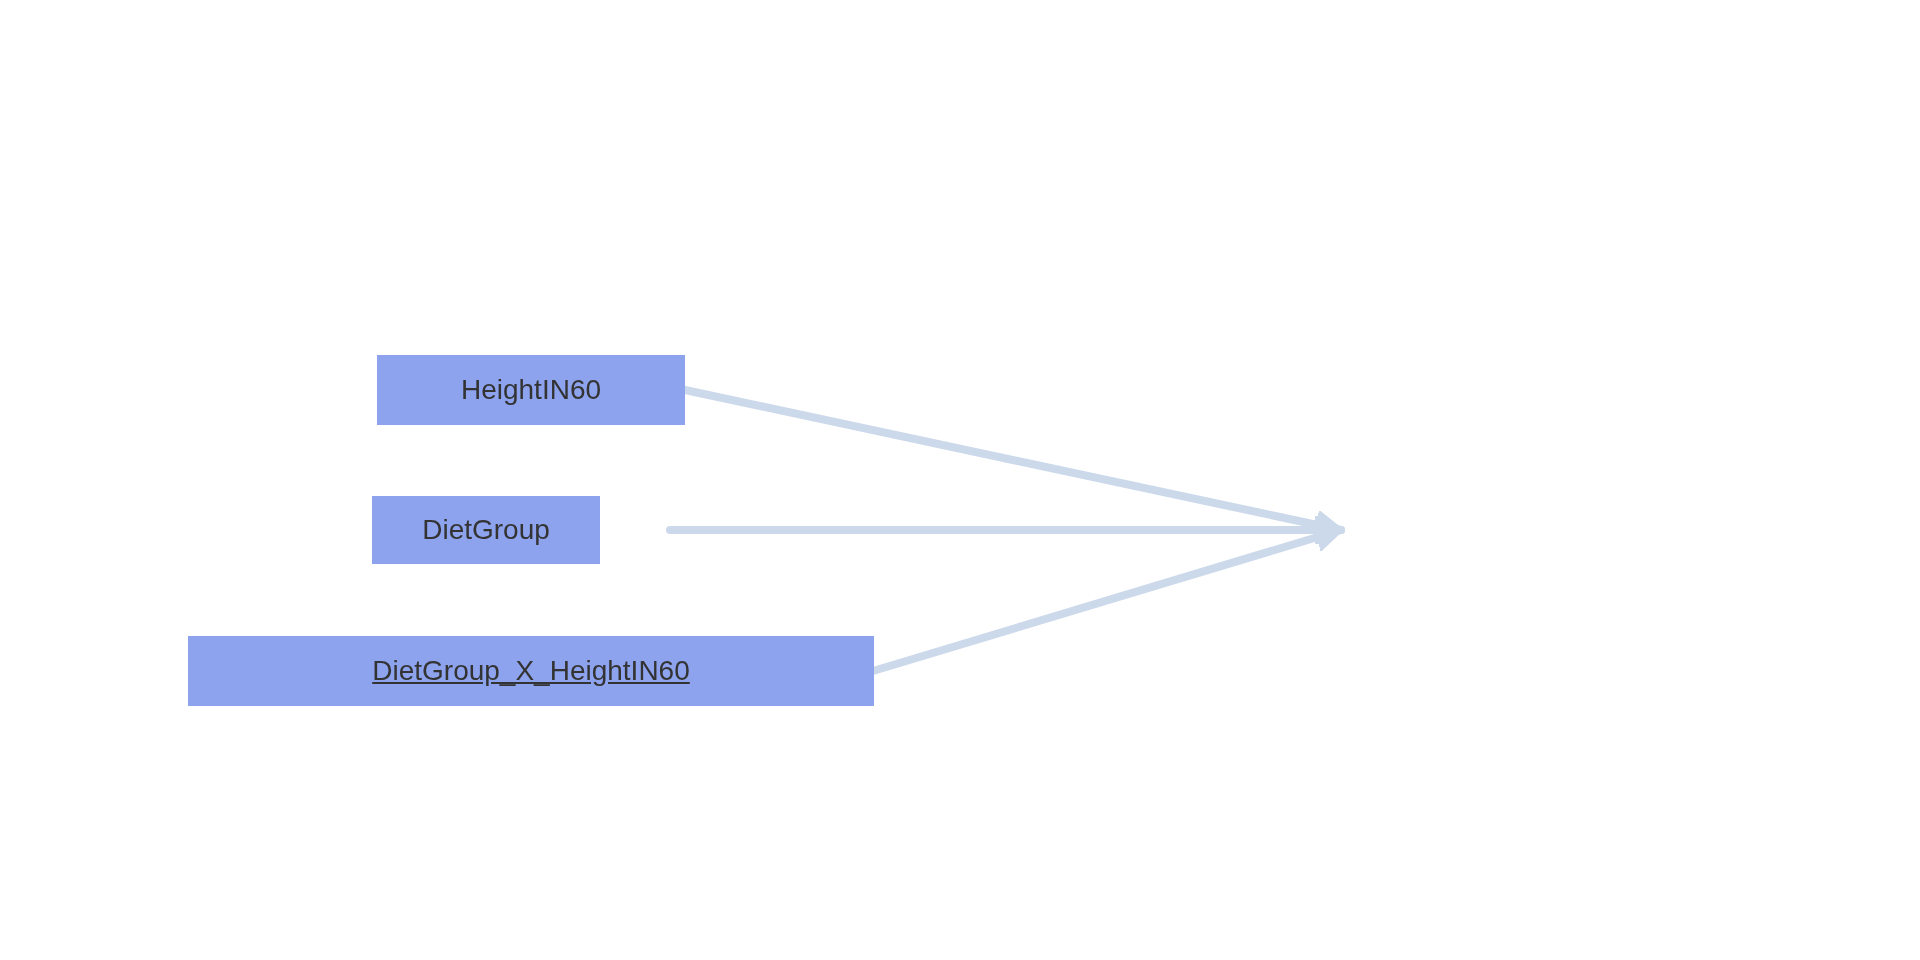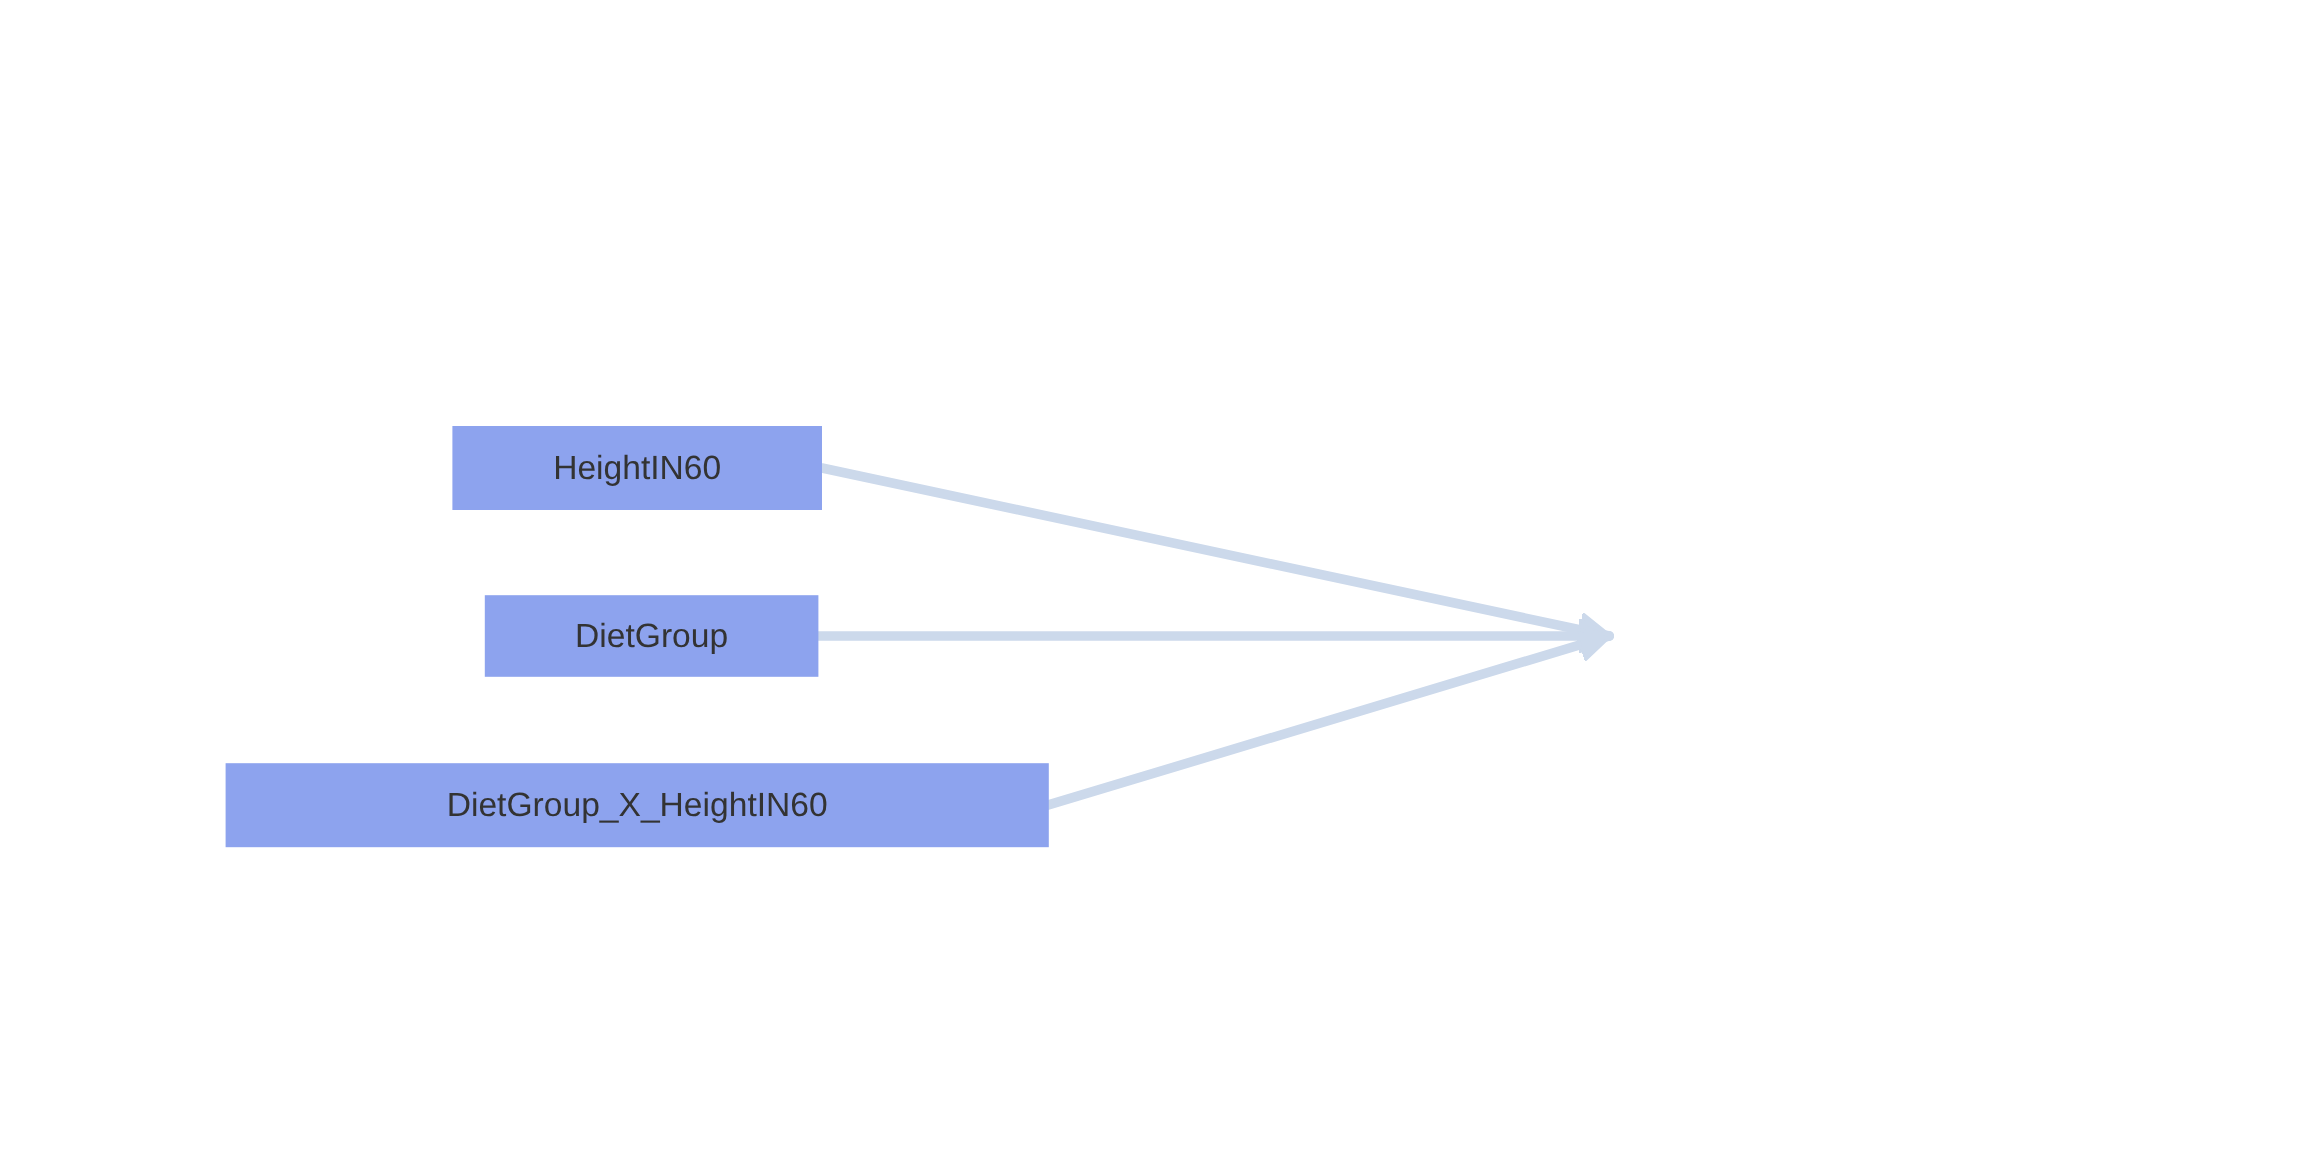--- a/index.html
+++ b/index.html
@@ -29,22 +29,22 @@
     color: #333333;
     display: flex;
     align-items: center;
     justify-content: center;
     font-size: 28px;
     line-height: 1;
     white-space: nowrap;
     user-select: none;
   }
   .node-heightin60           { left: 377px;  top: 355px; width: 308px; height: 70px; text-align: center; }
-  .node-dietgroup            { left: 404px;  top: 496px; width: 278px; height: 68px; }
-  .node-interaction          { left: 188px;  top: 636px; width: 686px; height: 70px; }
+  .node-dietgroup            { left: 372px;  top: 496px; width: 228px; height: 68px; }
+  .node-interaction          { left: 188px;  top: 636px; width: 686px; height: 70px; text-decoration: underline; }
   .node-weightlb             { left: 1342px; top: 496px; width: 248px; height: 68px; }
 </style>
 </head>
 <body>
 
 <div class="stage">
 
   <svg class="edges-layer" viewBox="0 0 1920 960" xmlns="http://www.w3.org/2000/svg">
     <defs>
       <marker id="arrow" markerUnits="strokeWidth" markerWidth="3.4" markerHeight="3.6" viewBox="0 0 10 10" refX="9.4" refY="5" orient="auto">

